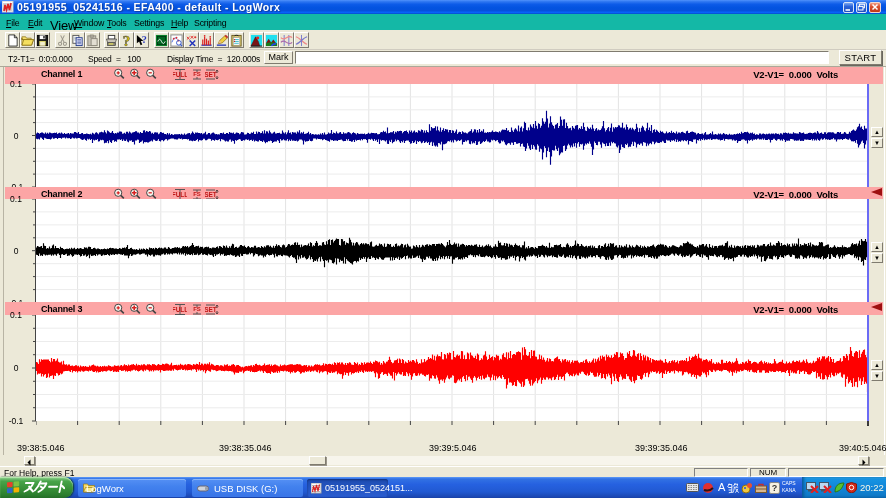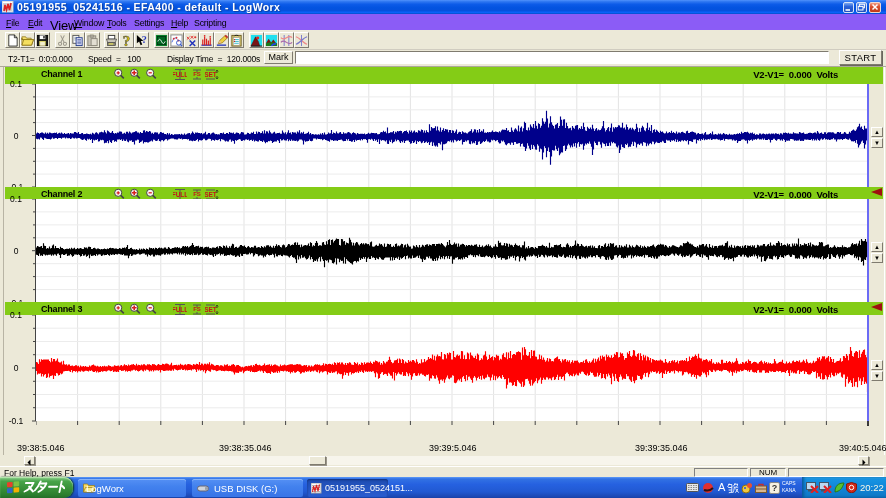--- a/index.html
+++ b/index.html
@@ -1,21 +1,21 @@
 <!DOCTYPE html>
 <html><head><meta charset="utf-8"><style>
 *{margin:0;padding:0;box-sizing:border-box}
 html,body{width:886px;height:498px;overflow:hidden}
 body{font-family:"Liberation Sans",sans-serif;background:#ece9d8;position:relative;font-size:10px;color:#000}
 .abs{position:absolute}
 .tbtn{position:absolute;top:2px;width:15px;height:16px;background:#ece9d8;border:1px solid #ece9d8}
 .tbtn svg{position:absolute;left:0px;top:1px}
 .bevel{border-top:1px solid #fff;border-left:1px solid #fff;border-right:1px solid #7f7b6f;border-bottom:1px solid #7f7b6f}
 .sunk{border-top:1px solid #808080;border-left:1px solid #808080;border-right:1px solid #fff;border-bottom:1px solid #fff}
-.chhdr{position:absolute;left:5px;right:3px;background:#84cc16}
+.chhdr{position:absolute;left:5px;right:3px;background:#fca5a5}
 .chname{position:absolute;left:36px;top:2px;font-weight:bold;font-size:9px;letter-spacing:-0.2px}
 .v2v1{position:absolute;right:45px;top:2px;font-weight:bold;font-size:9.5px;letter-spacing:-0.2px}
 .ylab{position:absolute;font-size:8.5px;text-align:center;width:30px}
 .plot{position:absolute;background:#fff}
 .cursor{position:absolute;width:2px;background:#6b6bf5}
 .spin{position:absolute;width:12px;height:21px}
 .spinb{position:absolute;left:0;width:12px;height:10px;background:#ece9d8;border-top:1px solid #fff;border-left:1px solid #fff;border-right:1px solid #7f7b6f;border-bottom:1px solid #7f7b6f;font-size:6px;text-align:center;line-height:8px;color:#000}
 .redtri{position:absolute;width:0;height:0;border-top:4px solid transparent;border-bottom:4px solid transparent;border-right:11px solid #9e1010}
 .tlab{position:absolute;top:443px;font-size:9px}
 .zico{position:absolute;top:1px}
@@ -33,21 +33,21 @@
         <path d="M1.5 7H6" stroke="#fff" stroke-width="1.6"></path>
       </svg></div>
 <div class="abs" style="left:856px;top:1.5px;width:11px;height:11px;border-radius:2px;background:linear-gradient(180deg,#7ba8f0,#2a62d8 40%,#1f50c0);border:1px solid #d8e4f8"><svg width="9" height="9" viewBox="0 0 9 9">
         <rect x="2.6" y="1.2" width="4.8" height="3.6" fill="none" stroke="#fff" stroke-width="1"></rect>
         <rect x="1.2" y="3.4" width="4.8" height="3.6" fill="#2a62d8" stroke="#fff" stroke-width="1"></rect>
       </svg></div>
 <div class="abs" style="left:869px;top:1.5px;width:12px;height:11px;border-radius:2px;background:linear-gradient(180deg,#f0a088,#d85030 40%,#c03a18);border:1px solid #f0d8d0"><svg width="10" height="9" viewBox="0 0 10 9">
         <path d="M2.5 1.5L7.5 6.5M7.5 1.5L2.5 6.5" stroke="#fff" stroke-width="1.5"></path>
       </svg></div>
 </div>
-<div class="abs menu" style="left:0;top:14px;width:886px;height:24px;background:#8b5cf6;border-bottom:1px solid #ef4444">
+<div class="abs menu" style="left:0;top:14px;width:886px;height:24px;background:#14b8a6;border-bottom:1px solid #ef4444">
     <div class="abs" style="left:6px;top:3.5px;font-size:8.8px;letter-spacing:-0.2px"><u>F</u>ile</div>
     <div class="abs" style="left:28px;top:3.5px;font-size:8.8px;letter-spacing:-0.2px"><u>E</u>dit</div>
     <div class="abs" style="left:50px;top:3.5px;font-size:13px;letter-spacing:-0.2px"><u>V</u>iew</div>
     <div class="abs" style="left:74px;top:3.5px;font-size:8.8px;letter-spacing:-0.2px"><u>W</u>indow</div>
     <div class="abs" style="left:107px;top:3.5px;font-size:8.8px;letter-spacing:-0.2px"><u>T</u>ools</div>
     <div class="abs" style="left:134px;top:3.5px;font-size:8.8px;letter-spacing:-0.2px">Settings</div>
     <div class="abs" style="left:171px;top:3.5px;font-size:8.8px;letter-spacing:-0.2px"><u>H</u>elp</div>
     <div class="abs" style="left:194px;top:3.5px;font-size:8.8px;letter-spacing:-0.2px">Scripting</div>
   </div>
 <div class="abs" style="left:0;top:30px;width:886px;height:20px;background:#ece9d8;border-bottom:1px solid #d0ccc0">

